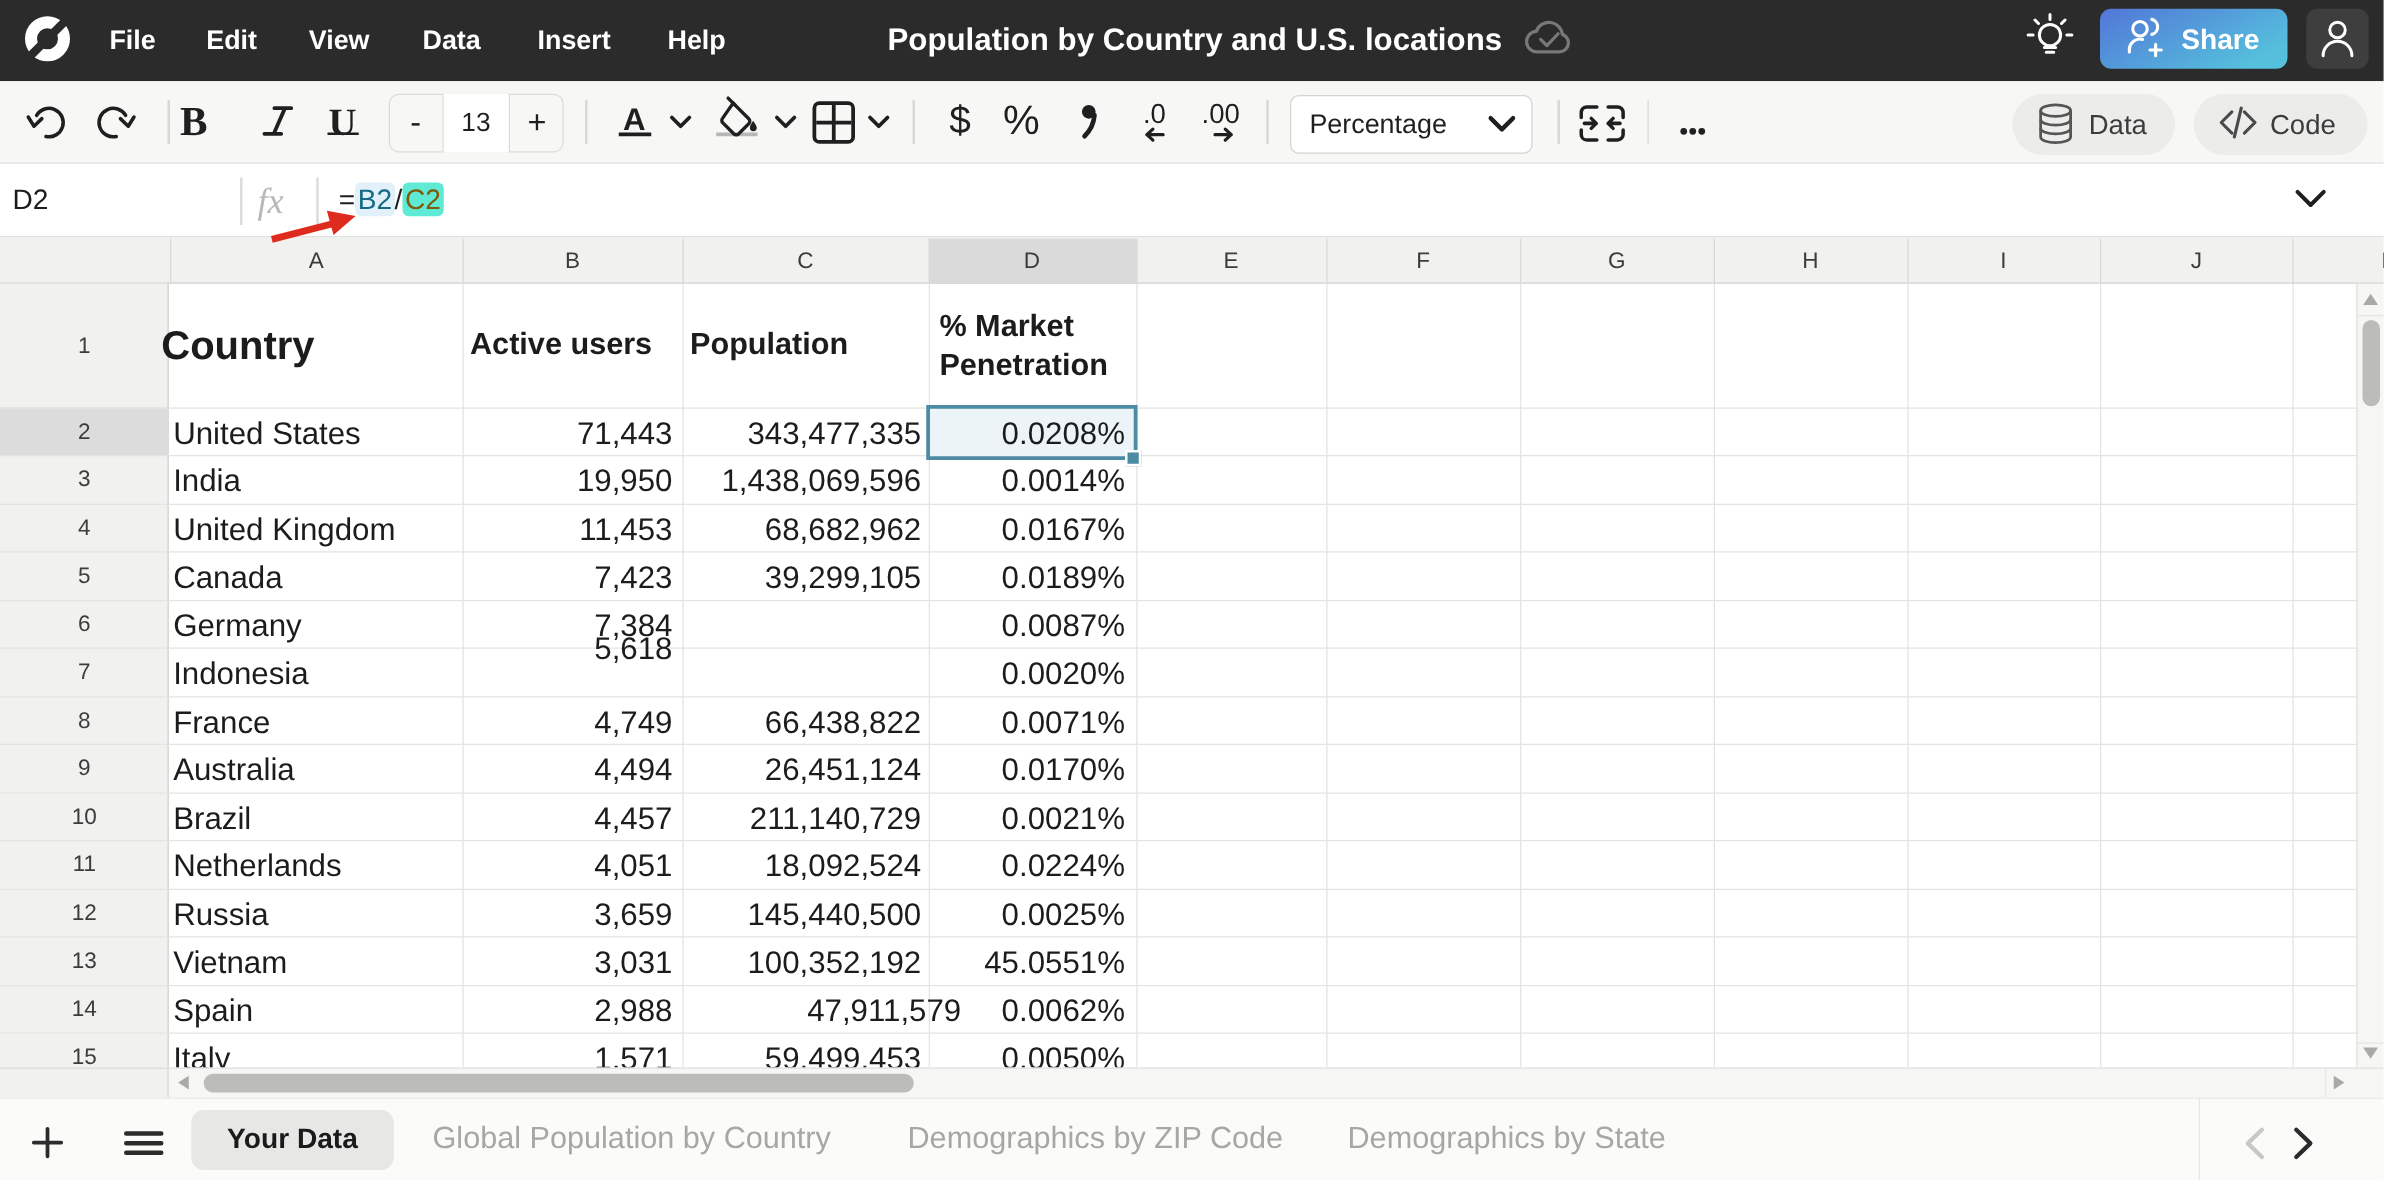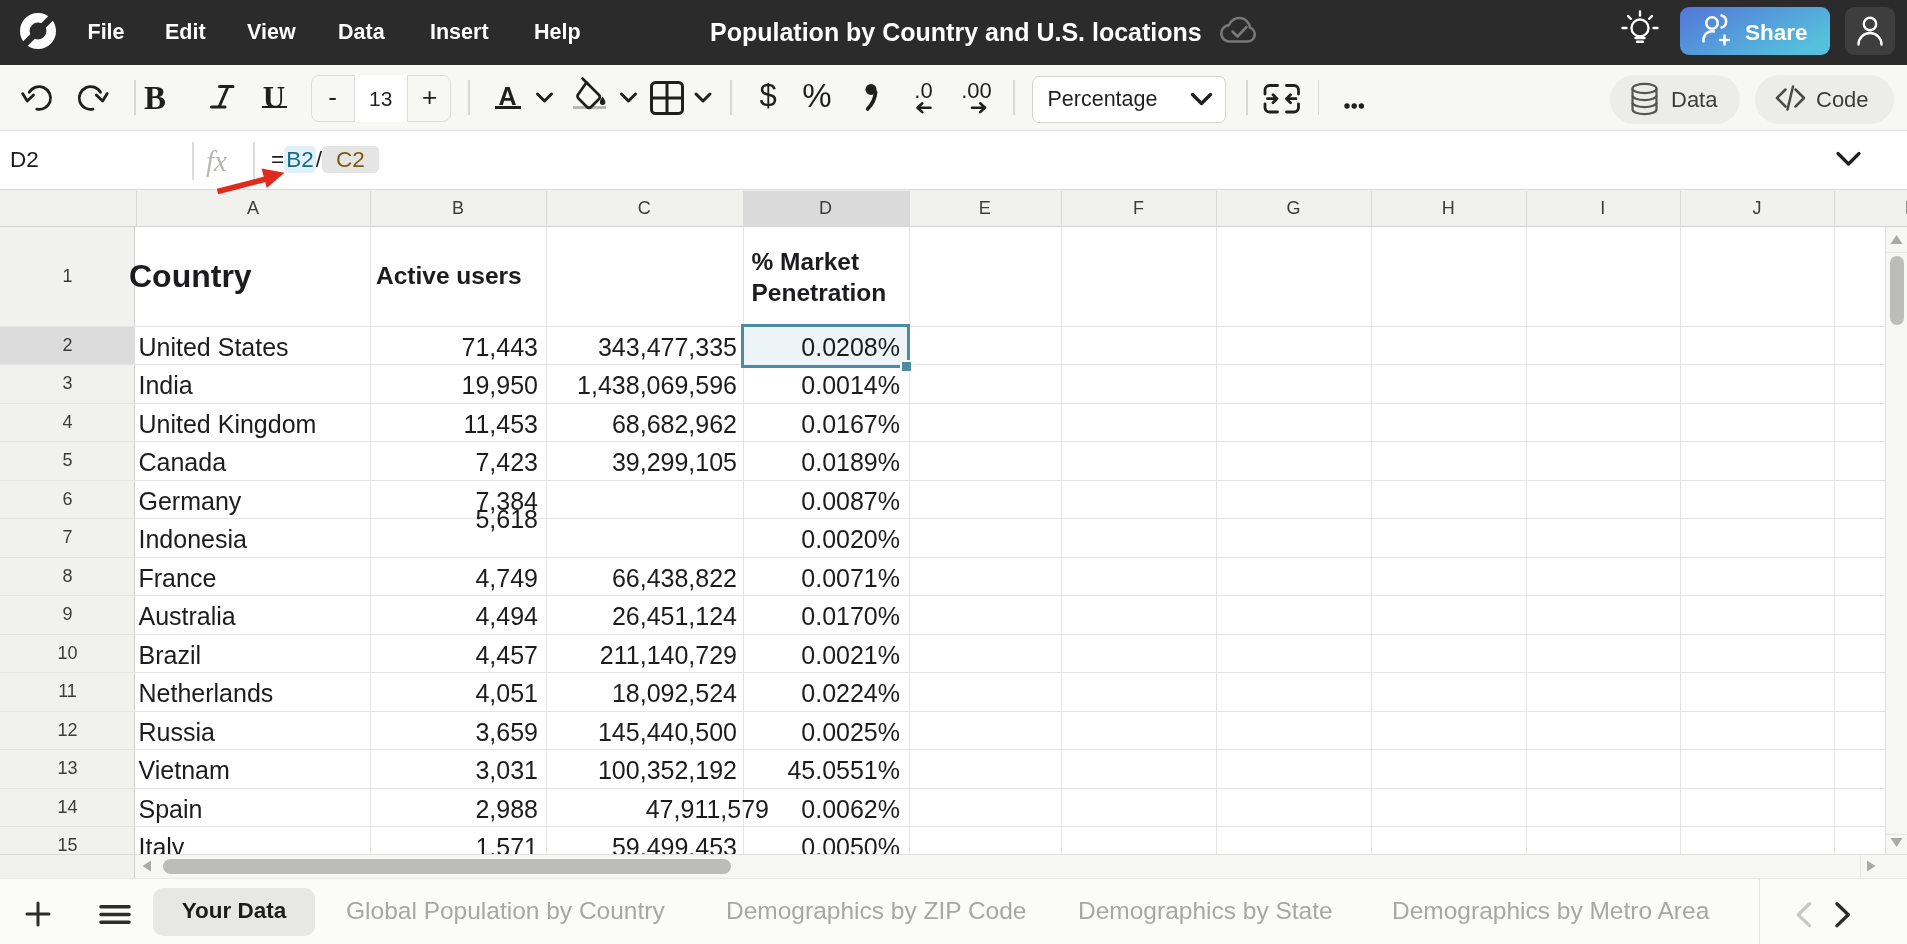--- a/index.html
+++ b/index.html
@@ -75,21 +75,21 @@
       </svg></div>
 <div class="ab" style="left:1610px;top:75px;width:130px;height:49px;border-radius:24.5px;background:#ececea"></div>
 <div class="ab" style="left:1671px;top:75px;height:49px;line-height:49px;font-size:22px;color:#3c3c3c">Data</div>
 <div class="ab" style="left:1754.5px;top:75px;width:139.5px;height:49px;border-radius:24.5px;background:#ececea"></div>
 <div class="ab" style="left:1816px;top:75px;height:49px;line-height:49px;font-size:22px;color:#3c3c3c">Code</div>
 <div class="ab" id="fbar"></div>
 <div class="ab" style="left:10px;top:132px;height:58px;line-height:55px;font-size:22.5px;color:#1c1c1c">D2</div>
 <div class="ab fdiv" style="left:192px"></div>
 <div class="ab fdiv" style="left:253px"></div>
 <div class="ab" style="left:206px;top:132px;height:58px;line-height:58px;font-family:'Liberation Serif',serif;font-style:italic;font-size:29px;color:#b8b8b6">fx</div>
-<div class="ab" style="left:271px;top:132px;height:58px;line-height:55px;font-size:22.5px;color:#1c1c1c">=<span style="background:#e2f1f9;color:#176a86;border-radius:5px;padding:1px 2px">B2</span>/<span style="background:#e5e5e5;color:#7e5a0a;border-radius:5px;padding:1px 14px">C2</span></div>
+<div class="ab" style="left:271px;top:132px;height:58px;line-height:55px;font-size:22.5px;color:#1c1c1c">=<span style="background:#e2f1f9;color:#176a86;border-radius:5px;padding:1px 2px">B2</span>/<span style="background:#5eead4;color:#7e5a0a;border-radius:5px;padding:1px 2px">C2</span></div>
 <div class="ab" id="colhdr"></div>
 <div class="ab" style="left:742.5px;top:191px;width:166.0px;height:36px;background:#dadada"></div>
 <div class="ab colletter" style="left:136px;width:234px">A</div>
 <div class="ab colletter" style="left:370px;width:176px">B</div>
 <div class="ab colletter" style="left:546px;width:196.5px">C</div>
 <div class="ab colletter" style="left:742.5px;width:166.0px">D</div>
 <div class="ab colletter" style="left:908.5px;width:152.5px">E</div>
 <div class="ab colletter" style="left:1061px;width:155px">F</div>
 <div class="ab colletter" style="left:1216px;width:155px">G</div>
 <div class="ab colletter" style="left:1371px;width:154.5px">H</div>
@@ -145,20 +145,21 @@
 <div class="ab hline" style="top:633.7px"></div>
 <div class="ab hline" style="top:672.2px"></div>
 <div class="ab hline" style="top:710.7px"></div>
 <div class="ab hline" style="top:749.2px"></div>
 <div class="ab hline" style="top:787.7px"></div>
 <div class="ab hline" style="top:826.2px"></div>
 <div class="ab" style="left:741px;top:324px;width:169px;height:43.5px;background:#ecf4f8;border:3.5px solid #4c8ba1"></div>
 <div class="ab" style="left:900px;top:359.5px;width:13px;height:13px;background:#4c8ba1;border:2px solid #fff"></div>
 <div class="ab cell" style="left:129px;top:227px;height:98.69999999999999px;line-height:98.69999999999999px;font-weight:700;font-size:32px">Country</div>
 <div class="ab cell" style="left:376px;top:227px;height:98.69999999999999px;line-height:98.69999999999999px;font-weight:700;font-size:24.5px">Active users</div>
+<div class="ab cell" style="left:552px;top:227px;height:98.69999999999999px;line-height:98.69999999999999px;font-weight:700;font-size:24.5px">Population</div>
 <div class="ab cell" style="left:751.5px;top:246px;font-weight:700;font-size:24.5px;line-height:31px">% Market<br>Penetration</div>
 <div class="ab cell" style="left:138.5px;top:325.7px;height:38.5px;line-height:42.5px">United States</div>
 <div class="ab cell num" style="left:370px;top:325.7px;width:168px;height:38.5px;line-height:42.5px">71,443</div>
 <div class="ab cell num" style="left:546px;top:325.7px;width:191.0px;height:38.5px;line-height:42.5px">343,477,335</div>
 <div class="ab cell num" style="left:742.5px;top:325.7px;width:157.5px;height:38.5px;line-height:42.5px">0.0208%</div>
 <div class="ab cell" style="left:138.5px;top:364.2px;height:38.5px;line-height:42.5px">India</div>
 <div class="ab cell num" style="left:370px;top:364.2px;width:168px;height:38.5px;line-height:42.5px">19,950</div>
 <div class="ab cell num" style="left:546px;top:364.2px;width:191.0px;height:38.5px;line-height:42.5px">1,438,069,596</div>
 <div class="ab cell num" style="left:742.5px;top:364.2px;width:157.5px;height:38.5px;line-height:42.5px">0.0014%</div>
 <div class="ab cell" style="left:138.5px;top:402.7px;height:38.5px;line-height:42.5px">United Kingdom</div>
@@ -215,21 +216,20 @@
     <div class="ab" id="hsb"></div>
     <div class="ab" id="hsbC"></div>
 <div class="ab" style="left:163px;top:858.5px;width:568px;height:15.5px;border-radius:8px;background:#bcbcba"></div>
 <div class="ab" style="left:1860px;top:855px;width:1px;height:23px;background:#e6e6e4"></div>
 <div class="ab" id="tabbar"></div>
 <div class="ab" style="left:153px;top:888px;width:162px;height:48px;border-radius:10px;background:#e7e7e5"></div>
 <div class="ab" style="left:153px;top:878px;width:162px;height:66px;line-height:66px;text-align:center;font-size:22.5px;font-weight:700;color:#1b1b1b">Your Data</div>
 <div class="ab tab" style="left:346px">Global Population by Country</div>
 <div class="ab tab" style="left:1078px">Demographics by State</div>
 <div class="ab tab" style="left:726px">Demographics by ZIP Code</div>
-<div class="ab tab" style="left:1392px">Demographics by Metro Area</div>
 <div class="ab" style="left:1759px;top:878px;width:1px;height:66px;background:#e7e7e5"></div>
 <svg class="ab" style="left:0;top:0" width="1907" height="944" viewBox="0 0 1907 944" fill="none">
 <circle cx="38" cy="31" r="13.2" stroke="#fff" stroke-width="9.6"></circle>
 <line x1="19" y1="50" x2="57" y2="12" stroke="#2b2b2b" stroke-width="6.6"></line>
 <path d="M1230 41.5 h17.5 a7.2 7.2 0 0 0 2.4 -14 a10.8 10.8 0 0 0 -20.9 -2.4 a8.2 8.2 0 0 0 1 16.4z" stroke="#787878" stroke-width="2.6" stroke-linejoin="round"></path>
 <path d="M1232.5 31.5 l5 5 l9 -9.5" stroke="#787878" stroke-width="2.6" stroke-linecap="round" stroke-linejoin="round"></path>
 <circle cx="1640" cy="28" r="8.5" stroke="#fff" stroke-width="2.4"></circle>
 <path d="M1635.5 38 h9 M1637 41.8 h6" stroke="#fff" stroke-width="2.4" stroke-linecap="round"></path>
 <path d="M1640 11.5 v4 M1628 16 l2.8 2.8 M1652 16 l-2.8 2.8 M1622.5 28 h4 M1653.5 28 h4" stroke="#fff" stroke-width="2.4" stroke-linecap="round"></path>
 <defs>

